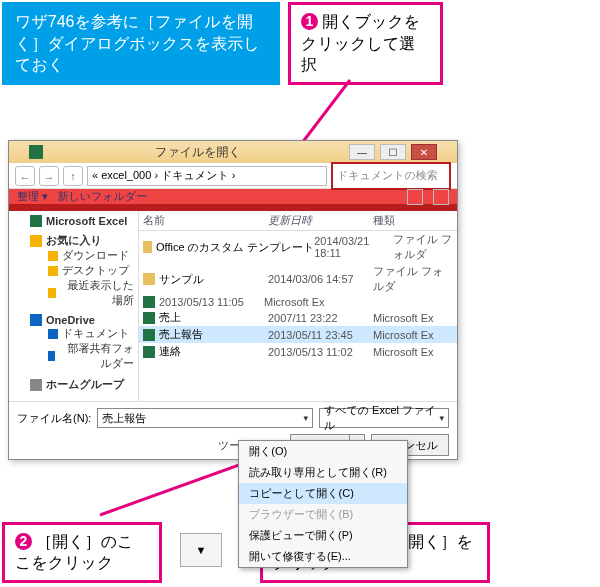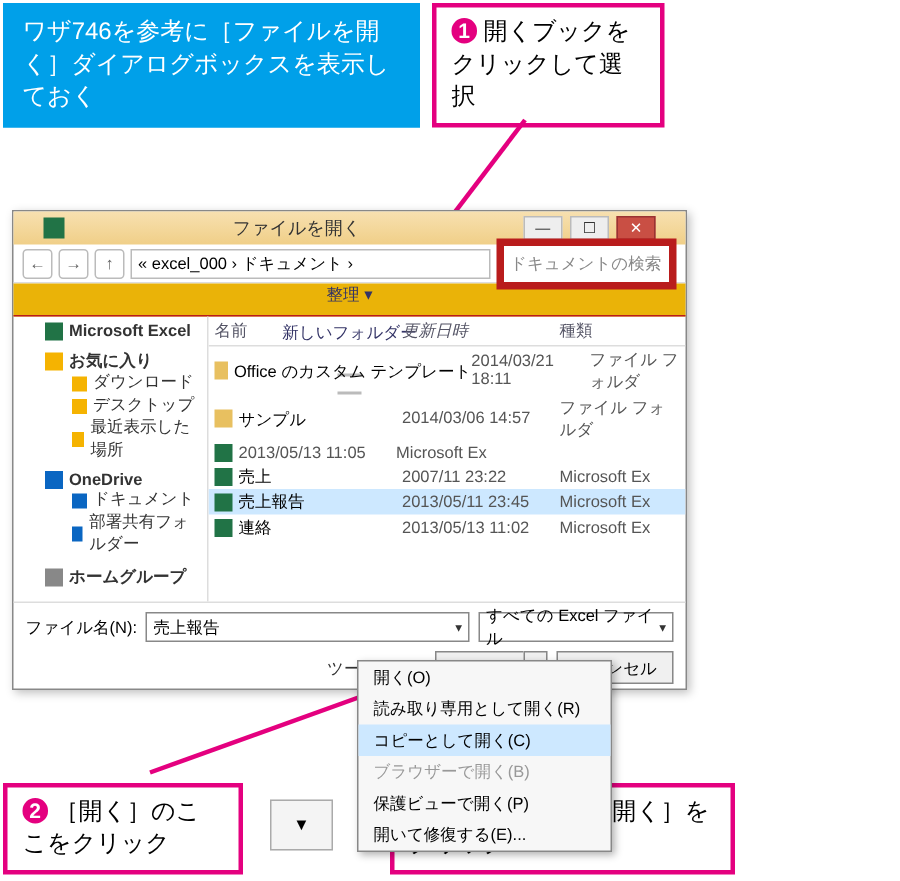--- a/index.html
+++ b/index.html
@@ -77,39 +77,39 @@
   }
   .navarrow {
     width:20px; height:20px; border:1px solid #bbb; border-radius:3px;
     display:flex; align-items:center; justify-content:center; color:#666;
   }
   .path {
     flex:1; height:20px; border:1px solid #bbb; display:flex; align-items:center;
     padding:0 4px; font-size:11px; overflow:hidden; white-space:nowrap;
   }
   .searchbox {
-    width:120px; height:20px; border:5px solid #b91c1c; display:flex; align-items:center;
+    width:120px; height:20px; border:2px solid #b91c1c; display:flex; align-items:center;
     padding:12px 4px; color:#888;
   }
   .toolbar {
     height:22px; display:flex; align-items:center; padding:0 8px; gap:10px;
-    border-bottom:1px solid #b91c1c; color:#336; background:#eab308;flex-direction:column;
+    border-bottom:7px solid #b91c1c; color:#336; background:#ef4444;
   }
   .toolbar .tbtn { cursor:default; }
   .toolbar .spacer{flex:1;}
   .toolbar .icn{ width:16px;height:16px;border:1px solid #bbb;}
 
   .body { display:flex; height:190px; }
   .nav {
     width:130px; border-right:1px solid #ddd; overflow:hidden; padding:4px 4px;
   }
   .nav .grp { margin-bottom:6px;padding-left:17px; }
   .nav .grp .hd { font-size:11px; color:#333; font-weight:bold; display:flex; align-items:center; gap:4px;}
   .nav .grp .hd .ic{width:12px;height:12px;background:#888;}
-  .nav .item { padding-left:18px; font-size:11px; color:#333; line-height:15px; display:flex; align-items:center; gap:4px;}
+  .nav .item { padding-left:18px; font-size:11px; color:#333; line-height:15px; display:flex; align-items:center; gap:4px;text-align:right;}
   .nav .item .ic{width:10px;height:10px;background:#e8c060;display:inline-block;}
   .nav .item.star .ic{background:#f5b301;}
   .nav .item.od .ic{background:#0a66c2;}
 
   .list { flex:1; overflow:hidden; }
   .list .cols {
     display:flex; border-bottom:1px solid #ddd; color:#556; font-size:11px;
     padding:2px 4px;
   }
   .list .cols span:nth-child(1){flex:1;}

